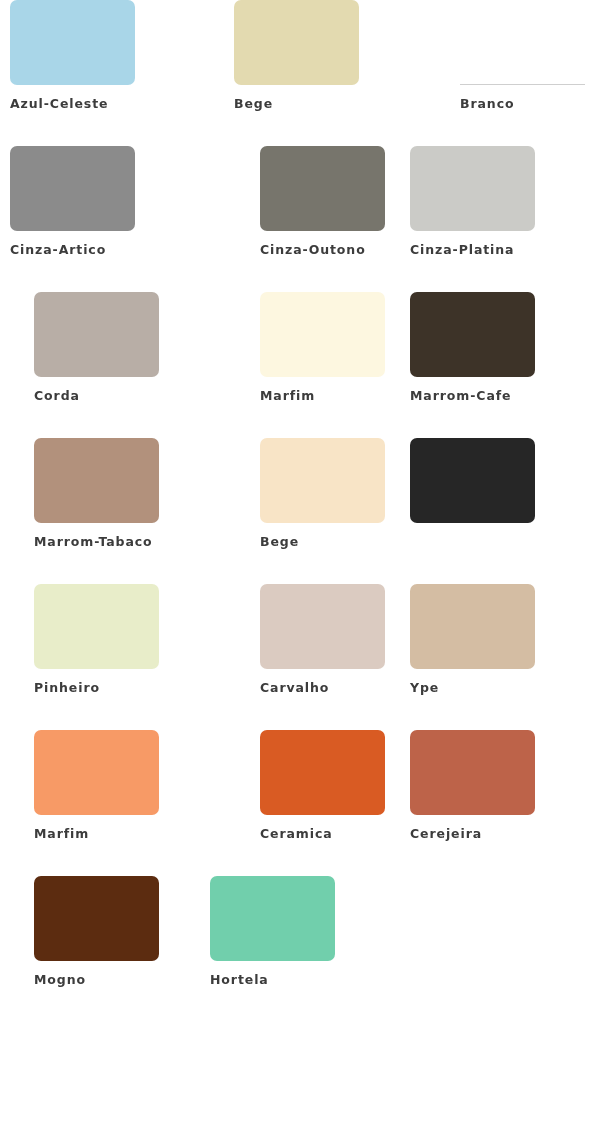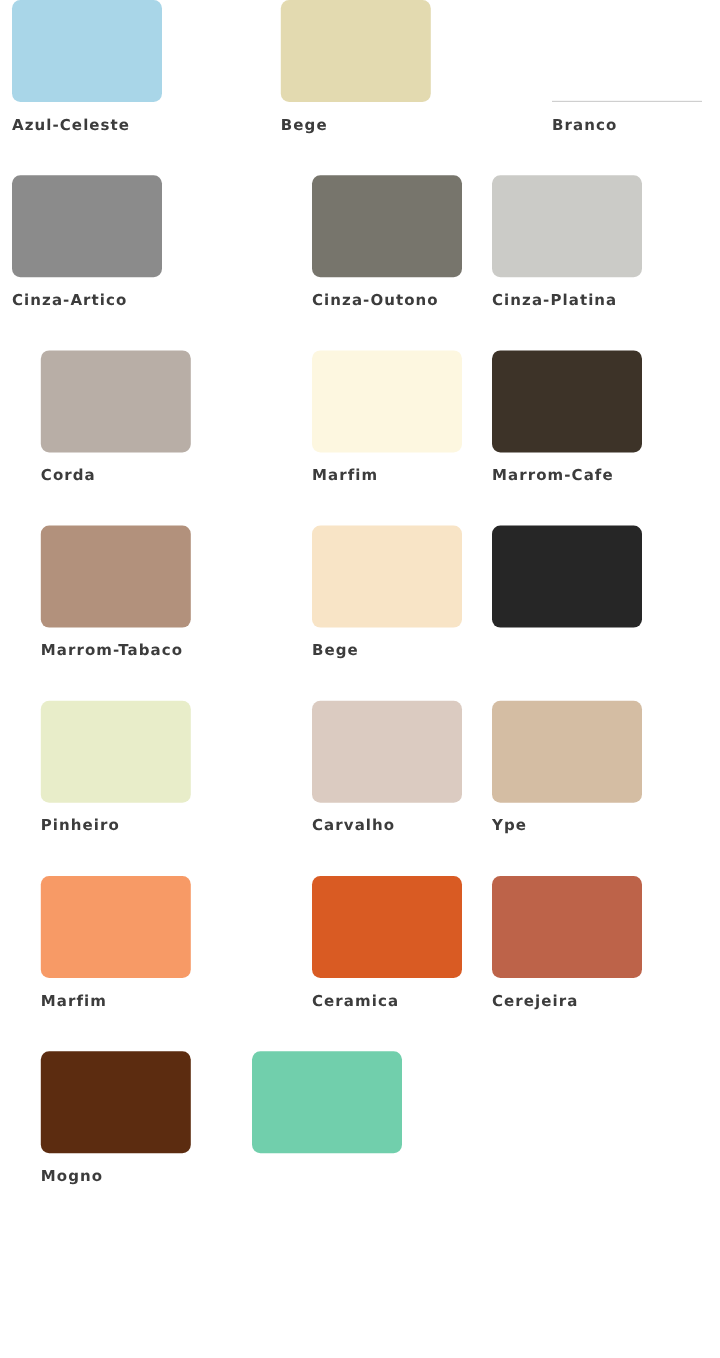--- a/index.html
+++ b/index.html
@@ -127,20 +127,21 @@
     <div class="swatch-cell">
       <div class="swatch-chip" style="background: rgb(189, 99, 73);"></div>
       <div class="swatch-label">Cerejeira</div>
     </div>
     <div class="swatch-cell col2">
       <div class="swatch-chip" style="background: rgb(92, 44, 16);"></div>
       <div class="swatch-label">Mogno</div>
     </div>
     <div class="swatch-cell">
       <div class="swatch-chip" style="background: rgb(113, 207, 172);"></div>
+      <div class="swatch-label">Hortela</div>
     </div>
     <div class="swatch-cell col2 empty">
       <div class="swatch-chip"></div>
       <div class="swatch-label"></div>
     </div>
     <div class="swatch-cell col3 empty">
       <div class="swatch-chip"></div>
       <div class="swatch-label"></div>
     </div>
   </div>

